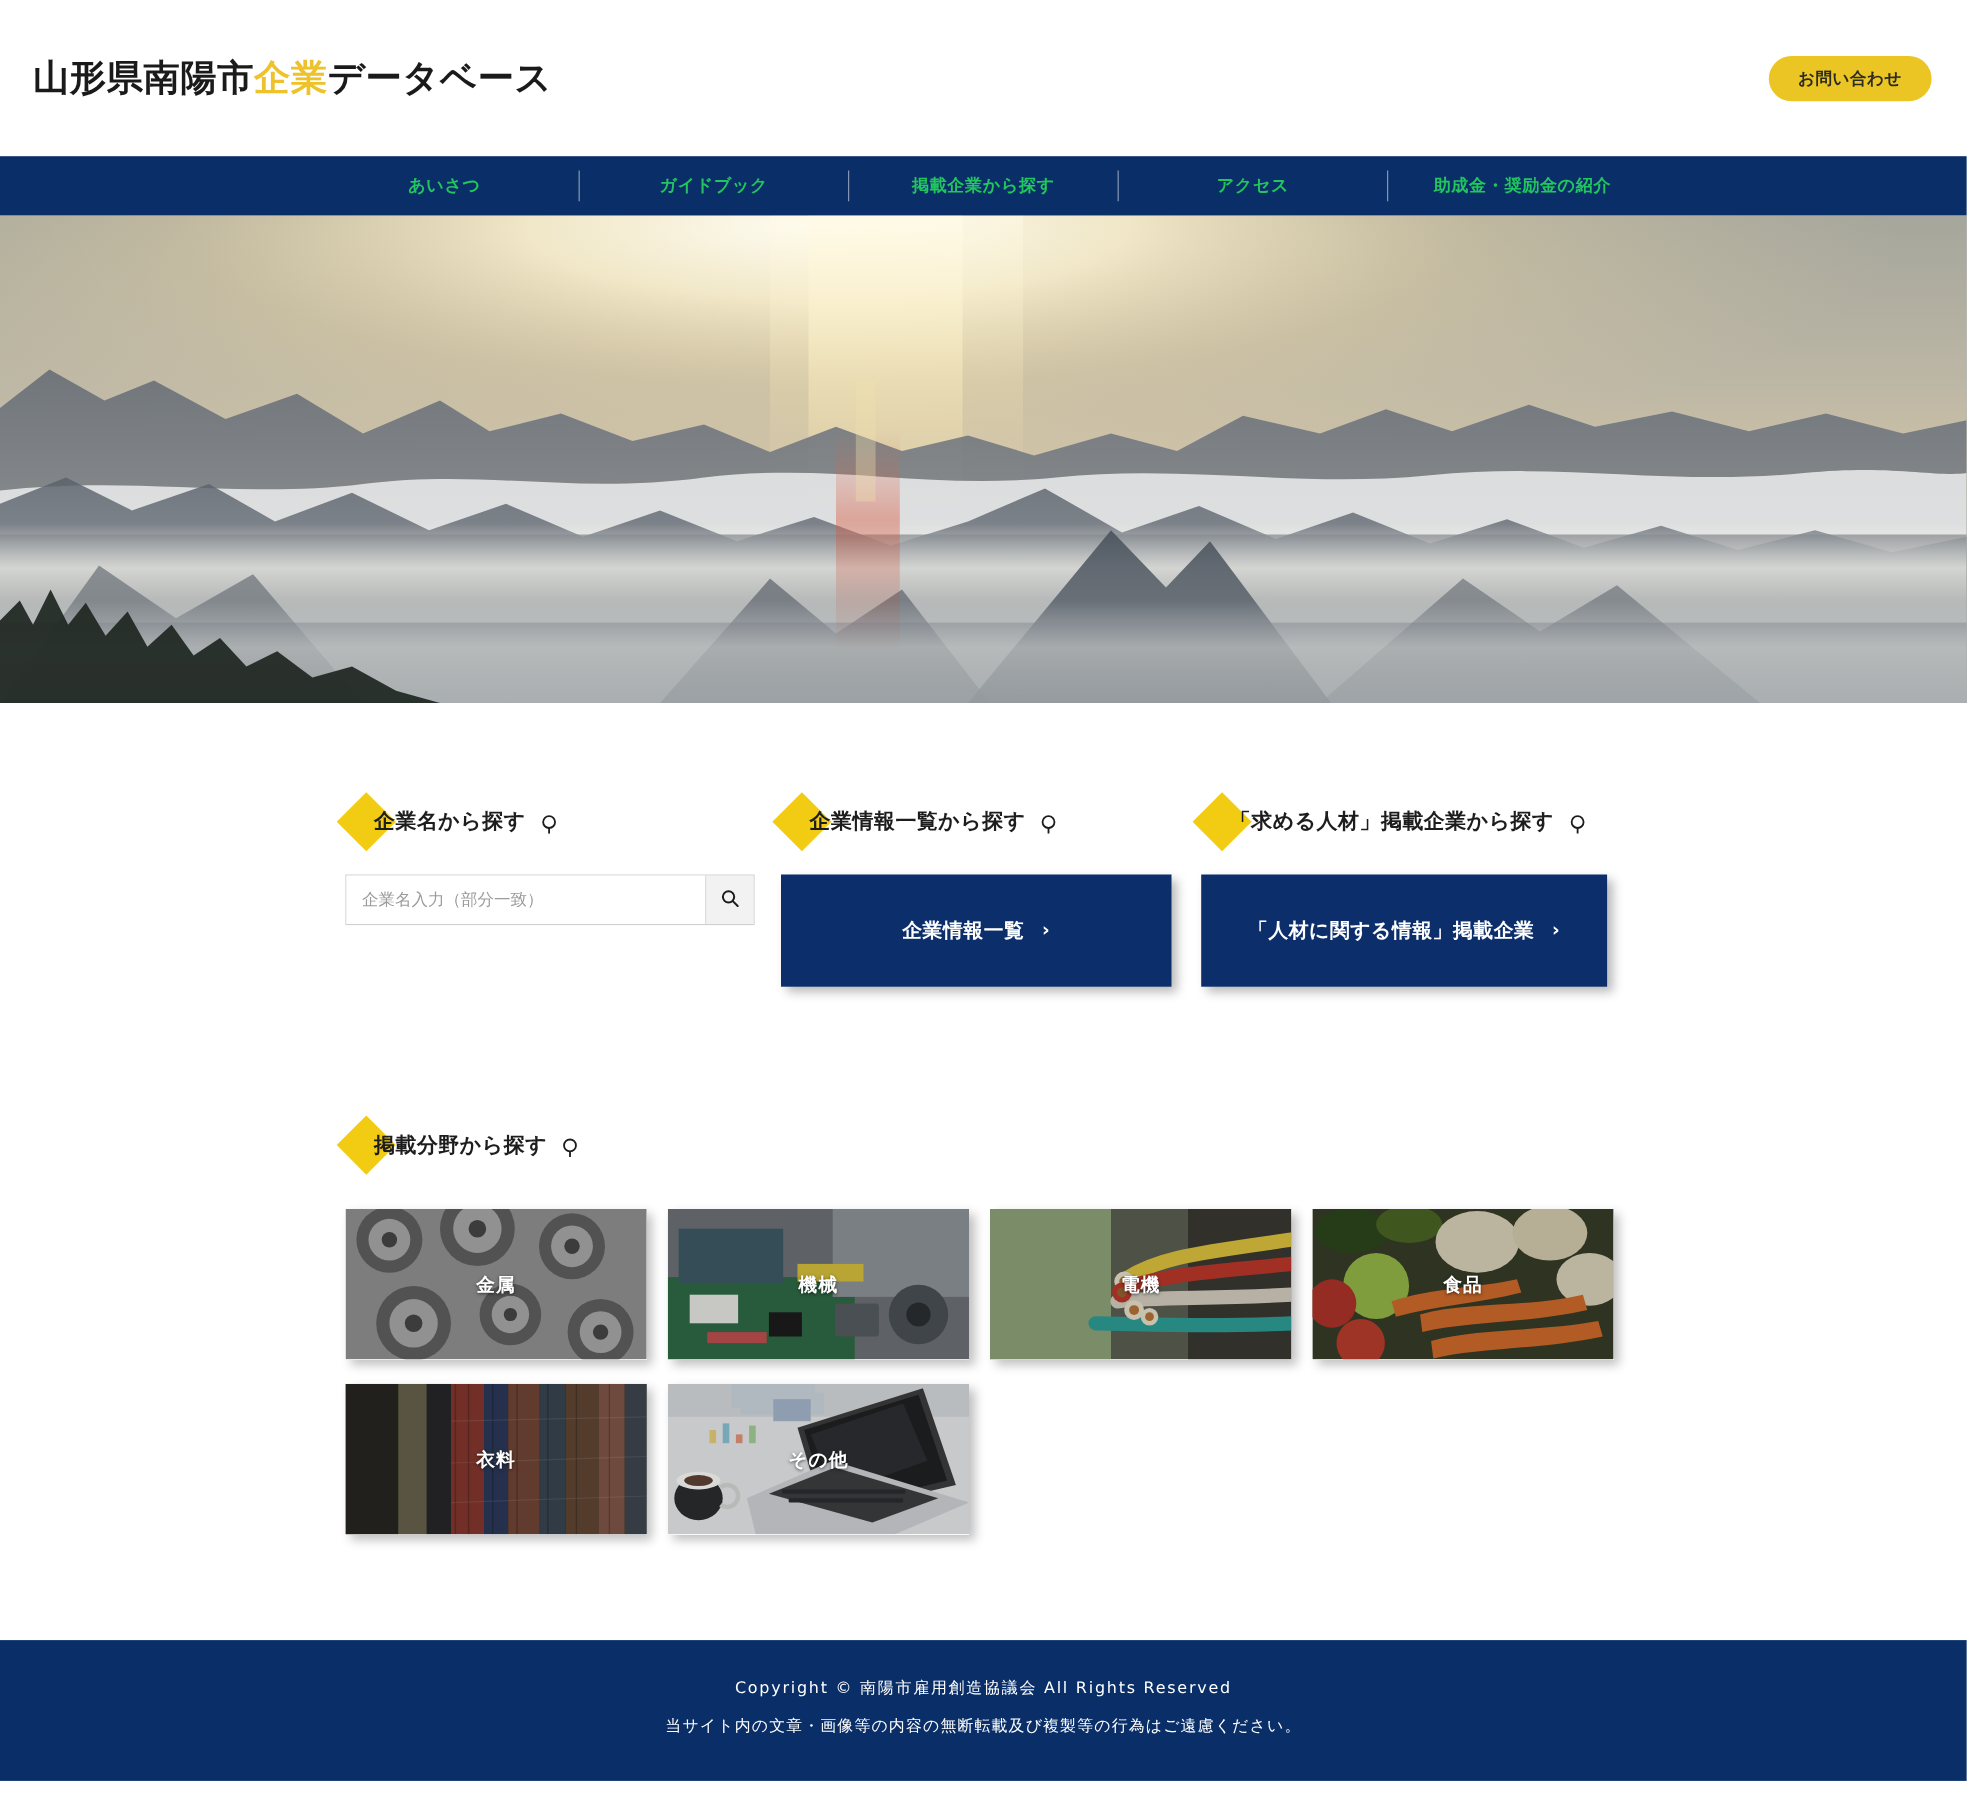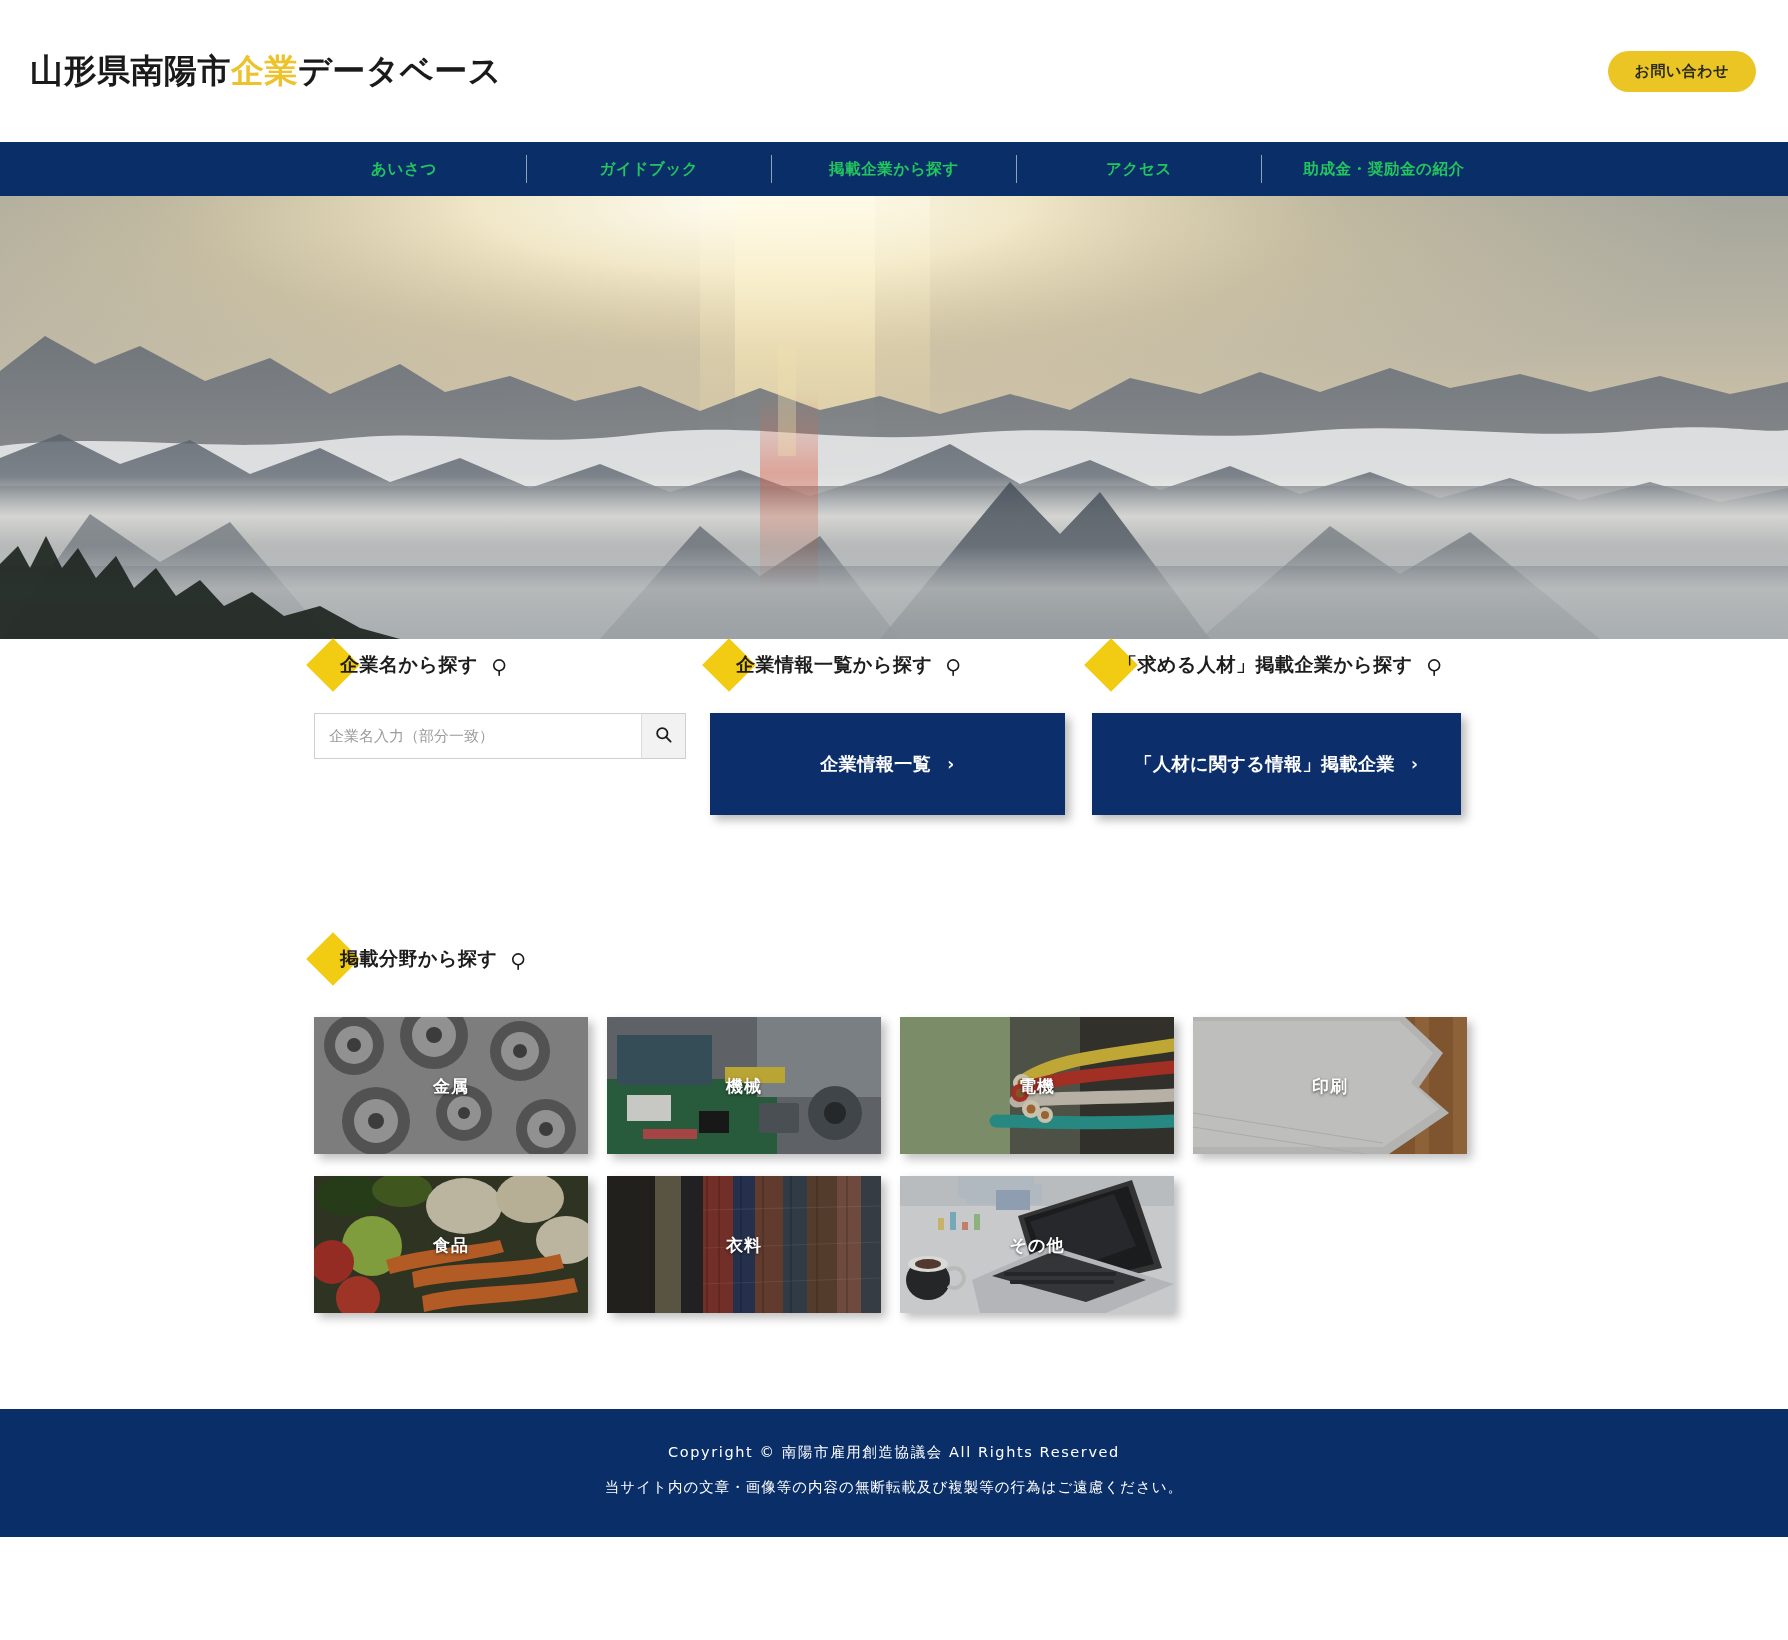--- a/index.html
+++ b/index.html
@@ -78,21 +78,21 @@
     height:443px;
     overflow:hidden;
     background:#8d9196;
   }
   .hero svg { display:block; width:100%; height:100%; }
 
   
   .page-main { padding:0 0 0 0; background:#fff; }
   .wrap { width:1160px; margin:0 auto; }
 
-  .search-section { }
+  .search-section { padding-top:82px; }
   .search-grid {
     display:grid;
     grid-template-columns:396px 382px 382px;
     column-gap:0;
   }
   .col-2 { padding-left:0; }
   .col-3 { padding-left:0; }
 
   .sec-head {
     display:flex;
@@ -472,37 +472,20 @@
               <circle cx="131" cy="92" r="9" fill="#efe6d0"></circle>
                 <circle cx="131" cy="92" r="4.5" fill="#b8763a"></circle>
               <circle cx="145" cy="98" r="8" fill="#efe6d0"></circle>
                 <circle cx="145" cy="98" r="4" fill="#b8763a"></circle>
             </g>
             <rect width="274" height="137" fill="#000" opacity=".16"></rect>
           </svg>
           <span class="cat-label">電機</span>
         </a>
 
-        <a class="cat-tile">
-          <svg viewBox="0 0 274 137" preserveAspectRatio="xMidYMid slice">
-            <rect width="274" height="137" fill="#9a6b3d"></rect>
-            <g fill="#8a5d33">
-              <rect x="196" y="0" width="26" height="137"></rect>
-              <rect x="236" y="0" width="24" height="137"></rect>
-            </g>
-            <polygon points="0,0 212,0 250,36 226,70 256,96 196,137 0,137" fill="#c3c3c1"></polygon>
-            <polygon points="0,4 206,4 240,36 218,66 246,92 190,130 0,130" fill="#cfcfcd"></polygon>
-            <g stroke="#b9b9b6" stroke-width="1" fill="none">
-              <path d="M0,96 L190,126"></path>
-                <path d="M0,110 L172,137"></path>
-            </g>
-            <rect width="274" height="137" fill="#000" opacity=".08"></rect>
-          </svg>
-          <span class="cat-label">印刷</span>
-        </a>
 
         <a class="cat-tile">
           <svg viewBox="0 0 274 137" preserveAspectRatio="xMidYMid slice">
             <rect width="274" height="137" fill="#3a3f2a"></rect>
             <ellipse cx="36" cy="20" rx="34" ry="20" fill="#2f4a1e"></ellipse>
             <ellipse cx="88" cy="14" rx="30" ry="17" fill="#4d6b27"></ellipse>
             <circle cx="58" cy="70" r="30" fill="#9bc04a"></circle>
             <circle cx="18" cy="86" r="22" fill="#b5362b"></circle>
             <circle cx="44" cy="122" r="22" fill="#c1402f"></circle>
             <ellipse cx="150" cy="30" rx="38" ry="28" fill="#e4ddc2"></ellipse>

